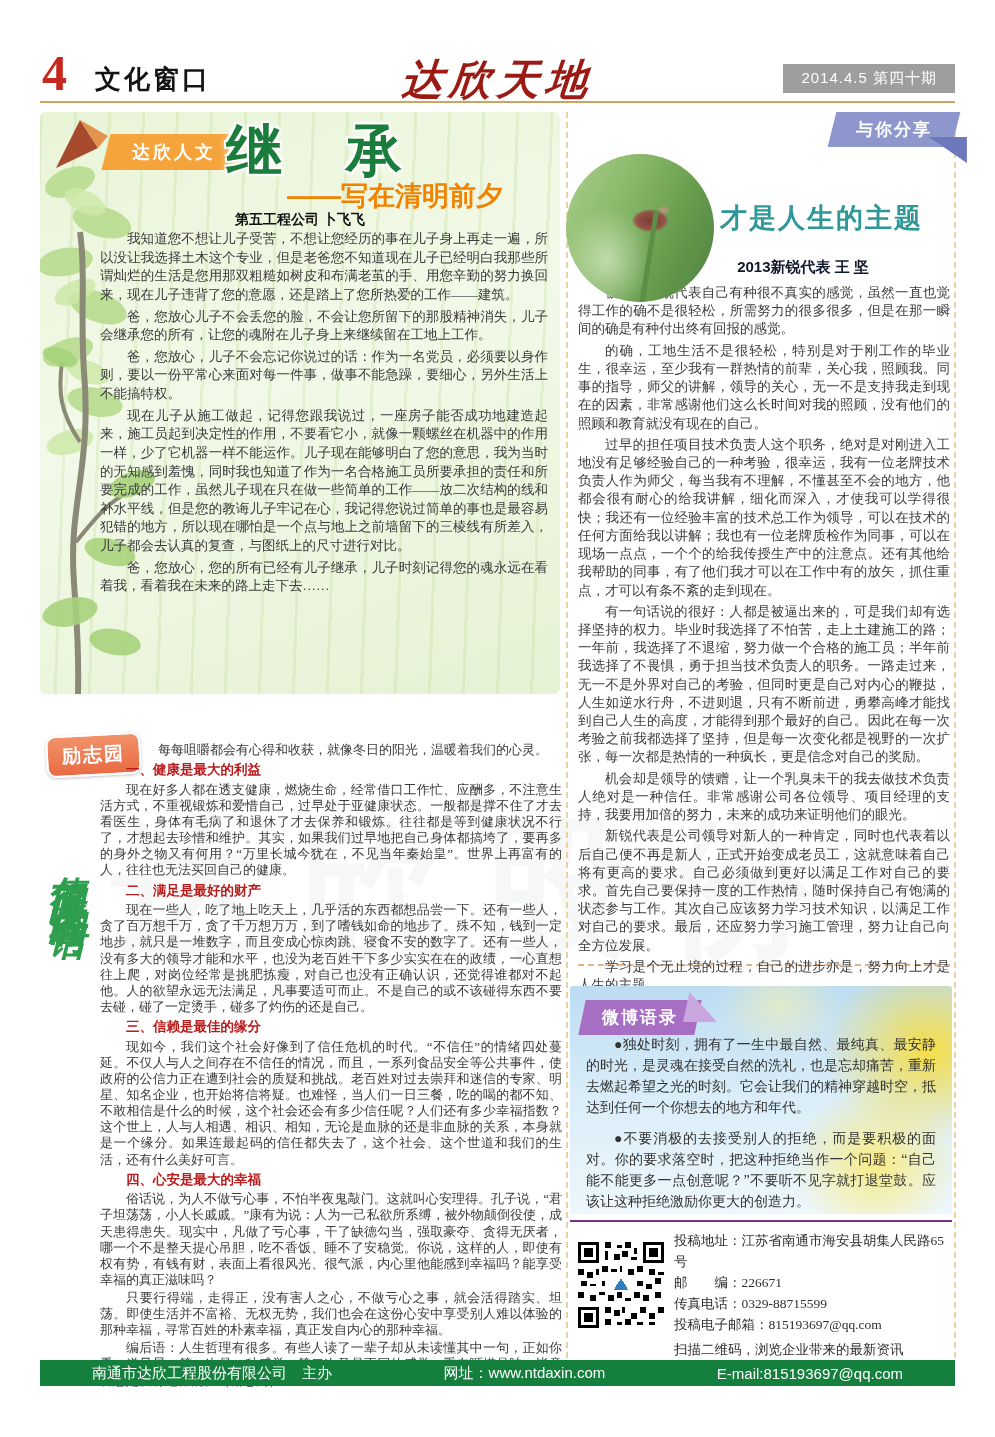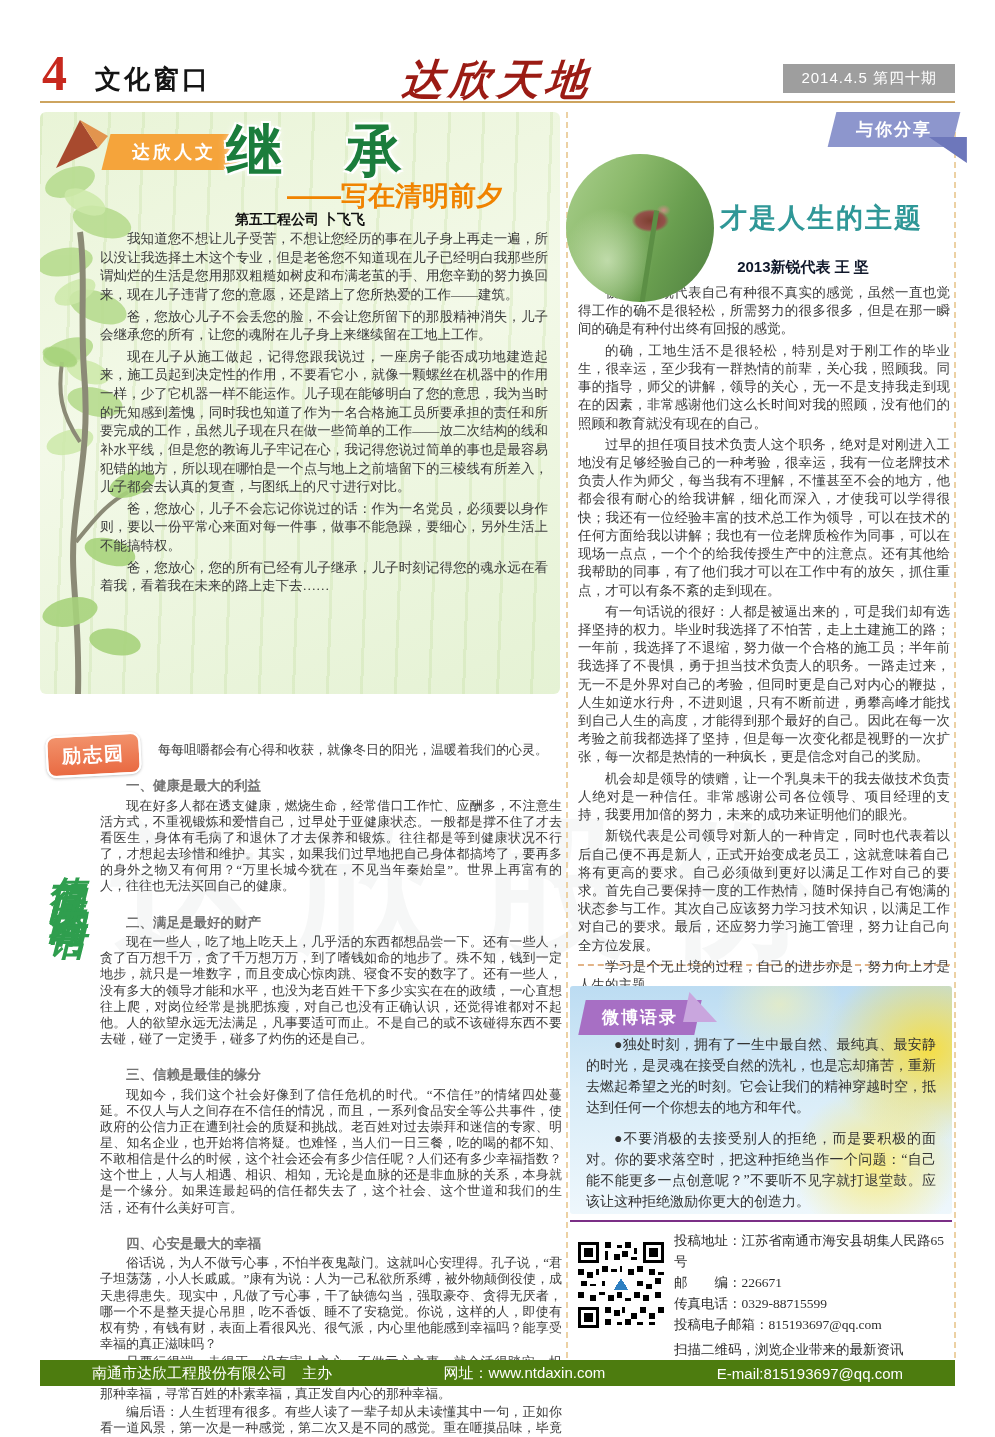--- a/index.html
+++ b/index.html
@@ -38,21 +38,21 @@
   .card-body p { text-indent:2em; text-align:justify; margin-bottom:3px; }
 
   
   .lizhi { position:absolute; left:40px; top:700px; width:522px; height:660px; z-index:1; }
   .lizhi-badge { position:absolute; left:6px; top:34px; background:linear-gradient(#f2926b,#e96a42); border:2px solid #fff; box-shadow:0 1px 3px rgba(0,0,0,.25);
     color:#fff; font-family:"Liberation Sans",sans-serif; font-size:19px; font-weight:bold; padding:6px 14px; border-radius:10px; transform:rotate(-3deg); letter-spacing:2px; }
   .lizhi-vtitle { position:absolute; left:2px; top:148px; height:450px; writing-mode:vertical-rl; font-size:37px; font-weight:bold; color:#2f9e4e;
     font-family:"DejaVu Serif",serif; letter-spacing:5px; font-style:italic; }
   .lizhi-content { position:absolute; left:60px; top:42px; width:462px; font-size:13px; line-height:1.24; color:#3b3b3b; }
   .lizhi-intro { margin-left:58px; margin-bottom:3px; }
-  .lizhi-h { color:#737373; font-weight:bold; font-size:13.5px; margin:20px 0 3px 26px; font-family:"Liberation Sans",sans-serif; }
+  .lizhi-h { color:#b91c1c; font-weight:bold; font-size:13.5px; margin:4px 0 3px 26px; font-family:"Liberation Sans",sans-serif; }
   .lizhi-content p.body { text-indent:2em; text-align:justify; margin-bottom:2px; }
 
   
   .right-article { position:absolute; left:578px; top:112px; width:372px; z-index:1; }
   .share-badge { position:absolute; right:-6px; top:0; background:#8d96cd; color:#fff; font-family:"Liberation Sans",sans-serif;
     font-size:17px; font-weight:bold; padding:6px 24px; transform:skewX(-14deg); letter-spacing:2px; z-index:2; }
   .share-badge span { display:inline-block; transform:skewX(14deg); }
   .share-badge::after { content:""; position:absolute; right:-16px; bottom:-16px; width:0; height:0;
     border-left:38px solid transparent; border-top:26px solid #6d77bb; transform:skewX(14deg); }
   .photo-circle { position:absolute; left:-12px; top:42px; width:148px; height:148px; border-radius:50%; overflow:hidden;
@@ -89,21 +89,21 @@
 
   
   .contact { position:absolute; left:570px; top:1230px; width:382px; z-index:1; }
   .qr { position:absolute; left:8px; top:12px; width:86px; height:86px; }
   .contact-lines { margin-left:104px; font-size:13.5px; color:#2e2e2e; }
   .contact-row { line-height:21px; }
   .contact-note { margin-top:5px; line-height:20px; }
   .contact-url { line-height:20px; letter-spacing:1px; }
 
   
-  .footer-bar { position:absolute; left:40px; right:40px; top:1360px; height:26px; background:#4d7c0f; color:#fff;
+  .footer-bar { position:absolute; left:40px; right:40px; top:1360px; height:26px; background:#15803d; color:#fff;
     display:flex; align-items:center; justify-content:space-between; padding:0 52px; font-size:15px; font-family:"Liberation Sans",sans-serif; z-index:1; }
 </style>
 </head>
 <body>
 
 <div class="page">
 
   <div class="hdr-num">4</div>
   <div class="hdr-sec">文化窗口</div>
   <div class="hdr-masthead">达欣天地</div>
@@ -145,22 +145,22 @@
       <polygon points="2,50 26,2 44,30" fill="#a84a2e"></polygon>
       <polygon points="26,2 54,18 44,30" fill="#e2944e"></polygon>
     </svg>
     <div class="card-badge"><span>达欣人文</span></div>
     <h1 class="card-title">继 承</h1>
     <div class="card-subtitle">——写在清明前夕</div>
     <div class="card-byline">第五工程公司 卜飞飞</div>
     <div class="card-body">
       <p>我知道您不想让儿子受苦，不想让您经历的事在儿子身上再走一遍，所以没让我选择土木这个专业，但是老爸您不知道现在儿子已经明白我那些所谓灿烂的生活是您用那双粗糙如树皮和布满老茧的手、用您辛勤的努力换回来，现在儿子违背了您的意愿，还是踏上了您所热爱的工作——建筑。</p>
       <p>爸，您放心儿子不会丢您的脸，不会让您所留下的那股精神消失，儿子会继承您的所有，让您的魂附在儿子身上来继续留在工地上工作。</p>
+      <p>爸，您放心，儿子不会忘记你说过的话：作为一名党员，必须要以身作则，要以一份平常心来面对每一件事，做事不能急躁，要细心，另外生活上不能搞特权。</p>
       <p>现在儿子从施工做起，记得您跟我说过，一座房子能否成功地建造起来，施工员起到决定性的作用，不要看它小，就像一颗螺丝在机器中的作用一样，少了它机器一样不能运作。儿子现在能够明白了您的意思，我为当时的无知感到羞愧，同时我也知道了作为一名合格施工员所要承担的责任和所要完成的工作，虽然儿子现在只在做一些简单的工作——放二次结构的线和补水平线，但是您的教诲儿子牢记在心，我记得您说过简单的事也是最容易犯错的地方，所以现在哪怕是一个点与地上之前墙留下的三棱线有所差入，儿子都会去认真的复查，与图纸上的尺寸进行对比。</p>
-      <p>爸，您放心，儿子不会忘记你说过的话：作为一名党员，必须要以身作则，要以一份平常心来面对每一件事，做事不能急躁，要细心，另外生活上不能搞特权。</p>
       <p>爸，您放心，您的所有已经有儿子继承，儿子时刻记得您的魂永远在看着我，看着我在未来的路上走下去……</p>
     </div>
   </article>
 
   <section class="lizhi">
     <div class="lizhi-badge">励志园</div>
     <div class="lizhi-vtitle">值得回味一生的四句话</div>
     <div class="lizhi-content">
       <p class="lizhi-intro">每每咀嚼都会有心得和收获，就像冬日的阳光，温暖着我们的心灵。</p>
       <h3 class="lizhi-h">一、健康是最大的利益</h3>

